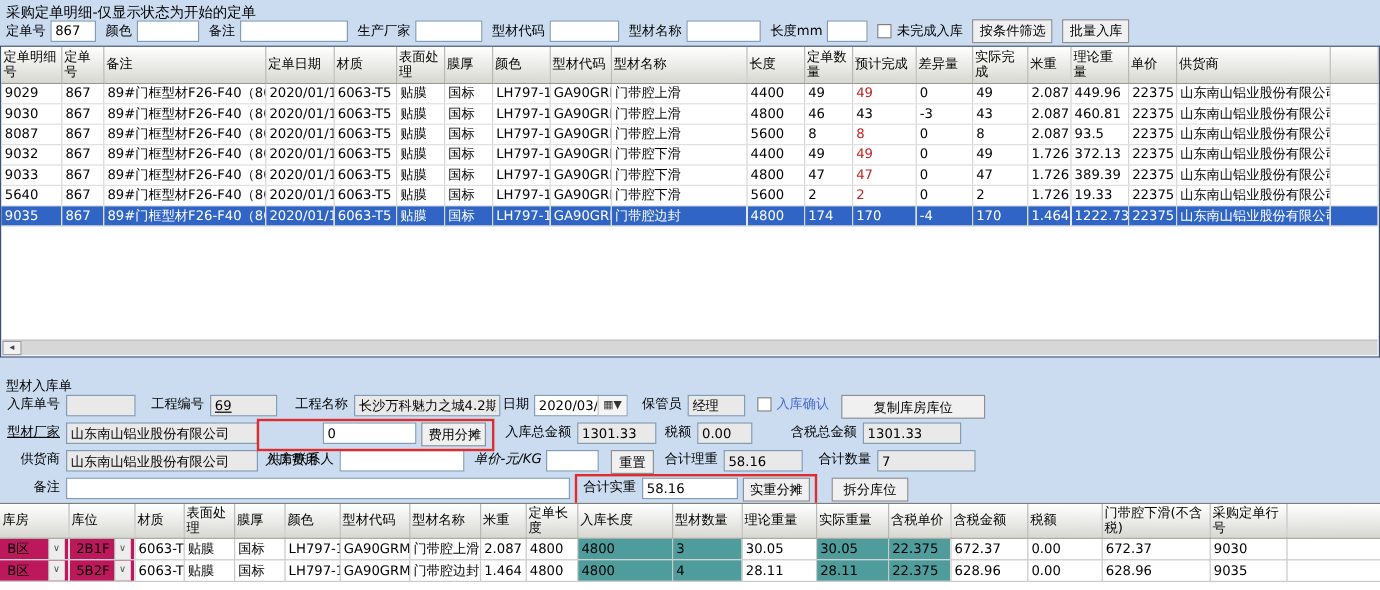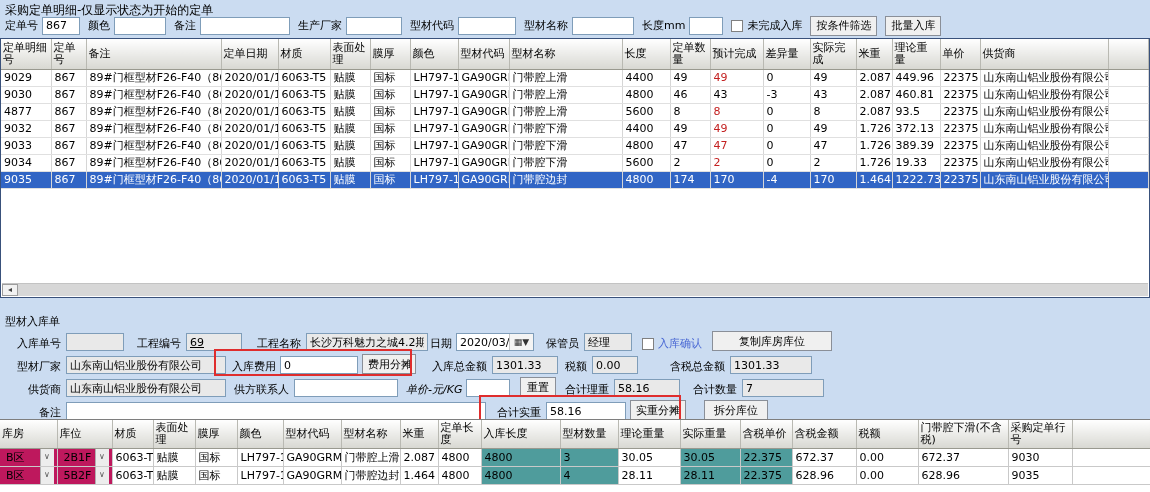--- a/index.html
+++ b/index.html
@@ -20,21 +20,21 @@
 #orders-table{width:1147px}
 th{background:linear-gradient(#ffffff,#d8d8d2);border-right:1px solid #b9b9b2;border-bottom:1px solid #99998f;font-weight:normal;text-align:left;padding:1px 2px;vertical-align:middle;word-break:break-all;line-height:12px;overflow:hidden;font-size:11px}
 #orders-table th{height:30px}
 #orders-table td{height:17px;border-right:1px solid #d6d6d6;border-bottom:1px solid #e0e0e0;padding:0 3px;white-space:nowrap;overflow:hidden}
 tr.selected td{background:#3165c5;color:#fff;border-color:#3165c5}
 td.red{color:#c32121}
 #hscroll{position:absolute;left:1px;right:1px;bottom:1px;height:13px;background:#d7d7d7;display:flex;border-top:1px solid #c3c3c3}
 #hbtn-left{width:16px;height:12px;background:#f2f2f2;border:1px solid #9d9d9d;font-size:8px;line-height:10px;text-align:center;color:#444;flex:none}
 #htrack{flex:1}
 #section-title{position:absolute;top:314px;left:5px}
-.formrow{position:absolute;left:16px;height:22px;display:flex;align-items:flex-end}
+.formrow{position:absolute;left:5px;height:22px;display:flex;align-items:flex-start}
 #form-row-1{top:329px}#form-row-2{top:352px}#form-row-3{top:375px}#form-row-4{top:398px}
 .flab2{display:inline-block;text-align:right;padding-right:5px;white-space:nowrap;flex:none}
 .datefield{height:18px;border:1px solid #7f9db9;background:#fff;display:flex;align-items:center;flex:none}
 .datetext{flex:1;padding-left:3px;white-space:nowrap;overflow:hidden}
 .calbtn{width:24px;height:16px;font-size:9px;text-align:center;color:#333;border-left:1px solid #c5c5c5;background:#f4f4f4;line-height:16px;flex:none}
 .hl{position:absolute;border:2px solid #df2d2d;pointer-events:none;background:transparent}
 #hl-fee{left:214px;top:349px;width:198px;height:27px}
 #hl-weight{left:479px;top:395px;width:202px;height:27px}
 #stock-area{position:absolute;top:419px;left:0;width:1150px;height:73px;background:#fff;border-top:1px solid #7e7e7e;overflow:hidden}
 #stock-table{width:1150px}
@@ -170,21 +170,21 @@
           <td>43</td>
           <td>-3</td>
           <td>43</td>
           <td>2.087</td>
           <td>460.81</td>
           <td>22375</td>
           <td>山东南山铝业股份有限公司</td>
           <td></td>
         </tr>
         <tr>
-          <td>4877</td>
+          <td>8087</td>
           <td>867</td>
           <td>89#门框型材F26-F40（866+867）</td>
           <td>2020/01/13</td>
           <td>6063-T5</td>
           <td>贴膜</td>
           <td>国标</td>
           <td>LH797-1LL0</td>
           <td>GA90GRM03</td>
           <td>门带腔上滑</td>
           <td>5600</td>
@@ -236,21 +236,21 @@
           <td class="red">47</td>
           <td>0</td>
           <td>47</td>
           <td>1.726</td>
           <td>389.39</td>
           <td>22375</td>
           <td>山东南山铝业股份有限公司</td>
           <td></td>
         </tr>
         <tr>
-          <td>9034</td>
+          <td>5640</td>
           <td>867</td>
           <td>89#门框型材F26-F40（866+867）</td>
           <td>2020/01/13</td>
           <td>6063-T5</td>
           <td>贴膜</td>
           <td>国标</td>
           <td>LH797-1LL0</td>
           <td>GA90GRM04</td>
           <td>门带腔下滑</td>
           <td>5600</td>
@@ -315,21 +315,21 @@
     <input class="fin gray" value="经理" style="width: 48px;">
     <span class="fsp" style="width: 10px;"></span>
     <span class="cbwrap" style="width: 68px;">
       <span class="cb"></span>
       <span class="cblab blue">入库确认</span>
     </span>
     <span class="fsp" style="width: 2px;"></span>
     <button class="wbtn" style="width: 120px;">复制库房库位</button>
   </div>
 <div id="form-row-2" class="formrow">
-    <span class="flab2" style="width: 50px;">型材厂家</span>
+    <span class="flab2" style="width: 50px; text-decoration: underline;">型材厂家</span>
     <input class="fin gray" value="山东南山铝业股份有限公司" style="width: 160px;">
     <span class="fsp" style="width: 6px;"></span>
     <span class="flab2" style="width: 48px; margin-top: 24px;">入库费用</span>
     <input class="fin" value="0" style="width: 78px;">
     <span class="fsp" style="width: 4px;"></span>
     <button class="wbtn" style="width: 54px;">费用分摊</button>
     <span class="fsp" style="width: 14px;"></span>
     <span class="flab2" style="width: 62px;">入库总金额</span>
     <input class="fin gray" value="1301.33" style="width: 66px;">
     <span class="fsp" style="width: 6px;"></span>

